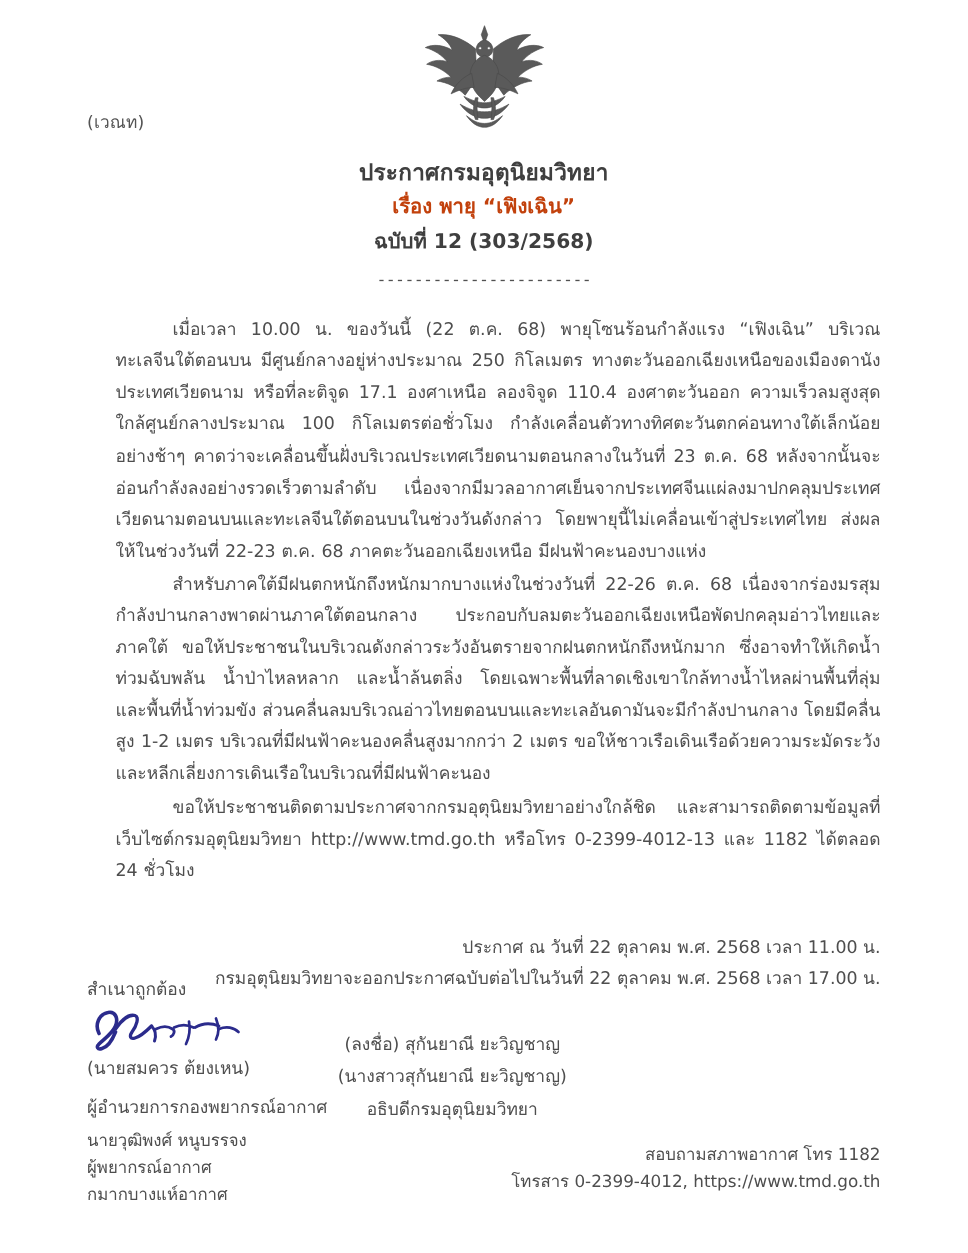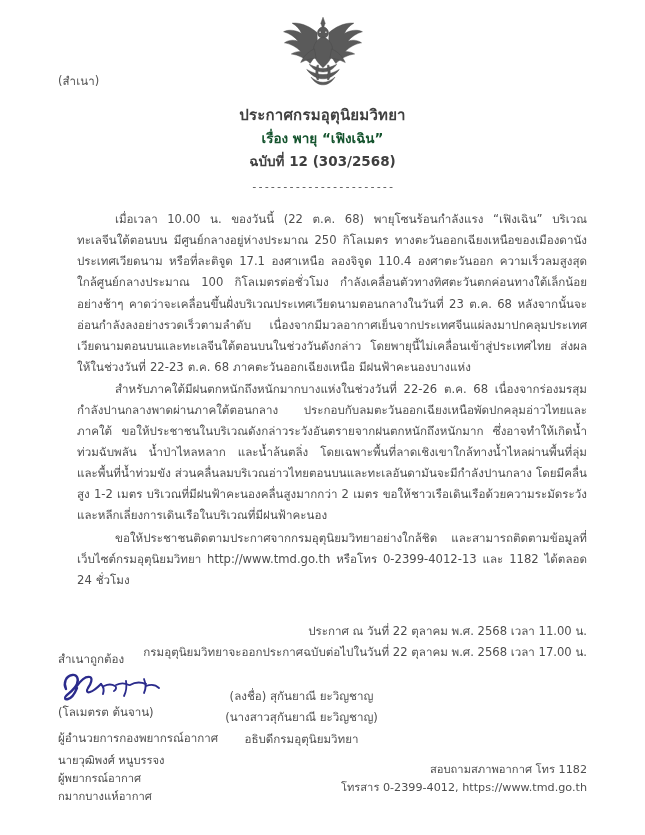--- a/index.html
+++ b/index.html
@@ -50,21 +50,21 @@
   .title-main {
     font-size: 15px;
     font-weight: bold;
     color: #3f3f3f;
     line-height: 1.55;
     letter-spacing: 0.2px;
   }
   .title-sub {
     font-size: 13.5px;
     font-weight: bold;
-    color: #14532d;
+    color: #c2410c;
     line-height: 1.7;
   }
   .title-issue {
     font-size: 13.5px;
     font-weight: bold;
     color: #3f3f3f;
     line-height: 1.7;
   }
   .rule-dashes {
     margin-top: 7px;
@@ -151,21 +151,21 @@
   .footer-left { text-align: left; }
   .footer-right { text-align: right; }
   .footer-left span,
   .footer-right span { display: block; }
 </style>
 </head>
 <body>
 
 <div class="page">
 
-  <div class="copy-mark">(สำเนา)</div>
+  <div class="copy-mark">(เวณท)</div>
 
   <div class="emblem-wrap">
     <svg class="emblem" viewBox="0 0 100 98" aria-hidden="true">
       <g fill="#5a5a5a" stroke="#4a4a4a" stroke-width="0.5">
 
         <path d="M50 6 L52.5 13 L50 20 L47.5 13 Z"></path>
         <path d="M50 17 c-4 1 -6.5 4 -6.5 7.5 c0 3.5 3 6 6.5 6 c3.5 0 6.5 -2.5 6.5 -6 C56.5 21 54 18 50 17 Z"></path>
         <circle cx="46.6" cy="23.5" r="1.1" fill="#ffffff"></circle>
         <circle cx="53.4" cy="23.5" r="1.1" fill="#ffffff"></circle>
 
@@ -220,21 +220,21 @@
         <path d="M17 17 C21 11 26 7 30 8 C33 9 31 15 28 19 C26 22 27 24 30 23 C34 22 38 18 41 15" stroke-width="2.2"></path>
         <path d="M41 15 C44 18 44 22 43 25" stroke-width="2"></path>
         <path d="M44 17 C48 15 52 15 55 17 C57 18 56 21 54 22" stroke-width="1.9"></path>
         <path d="M56 16 C60 14 65 14 69 16" stroke-width="1.8"></path>
         <path d="M66 12 C67 18 66 23 64 27" stroke-width="1.8"></path>
         <path d="M70 16 C75 13 81 13 86 15" stroke-width="1.9"></path>
         <path d="M84 10 C86 15 86 20 84 24" stroke-width="1.8"></path>
         <path d="M86 17 C91 15 96 16 99 19" stroke-width="1.8"></path>
       </g>
     </svg>
-    <span class="certify-name">(โลเมตรต ต้นจาน)</span>
+    <span class="certify-name">(นายสมควร ต้ยงเหน)</span>
     <span class="certify-role">ผู้อำนวยการกองพยากรณ์อากาศ</span>
   </div>
 
   <div class="footer">
     <div class="footer-left">
       <span>นายวุฒิพงศ์ หนูบรรจง</span>
       <span>ผู้พยากรณ์อากาศ</span>
       <span>กมากบางแห์อากาศ</span>
     </div>
     <div class="footer-right">

